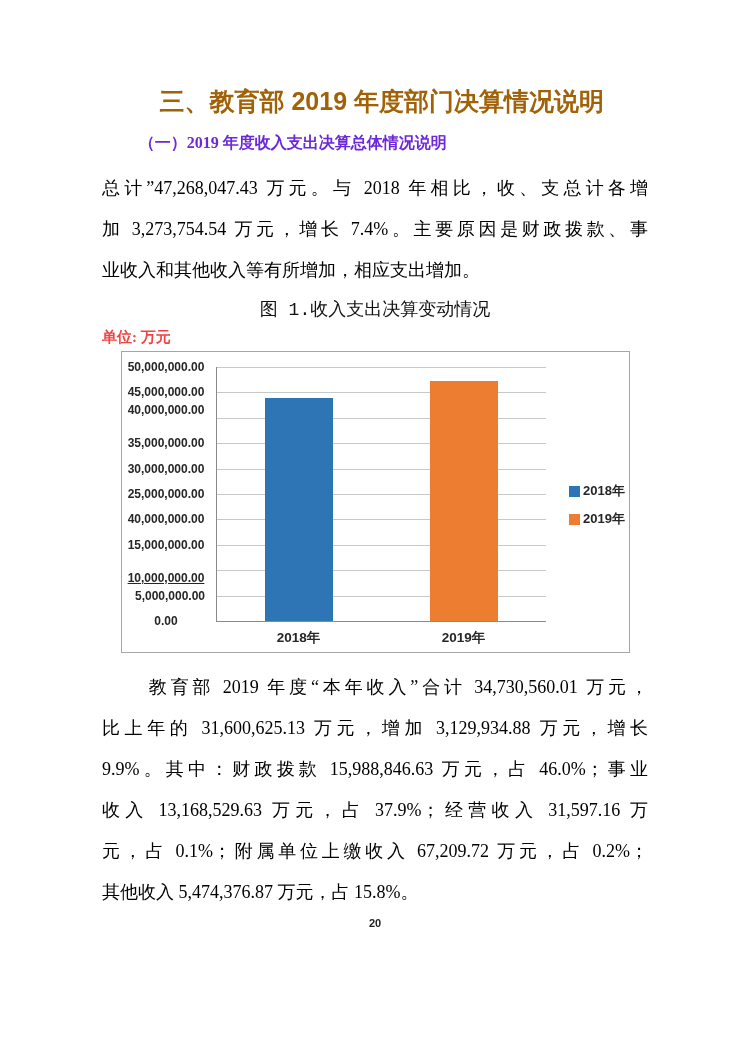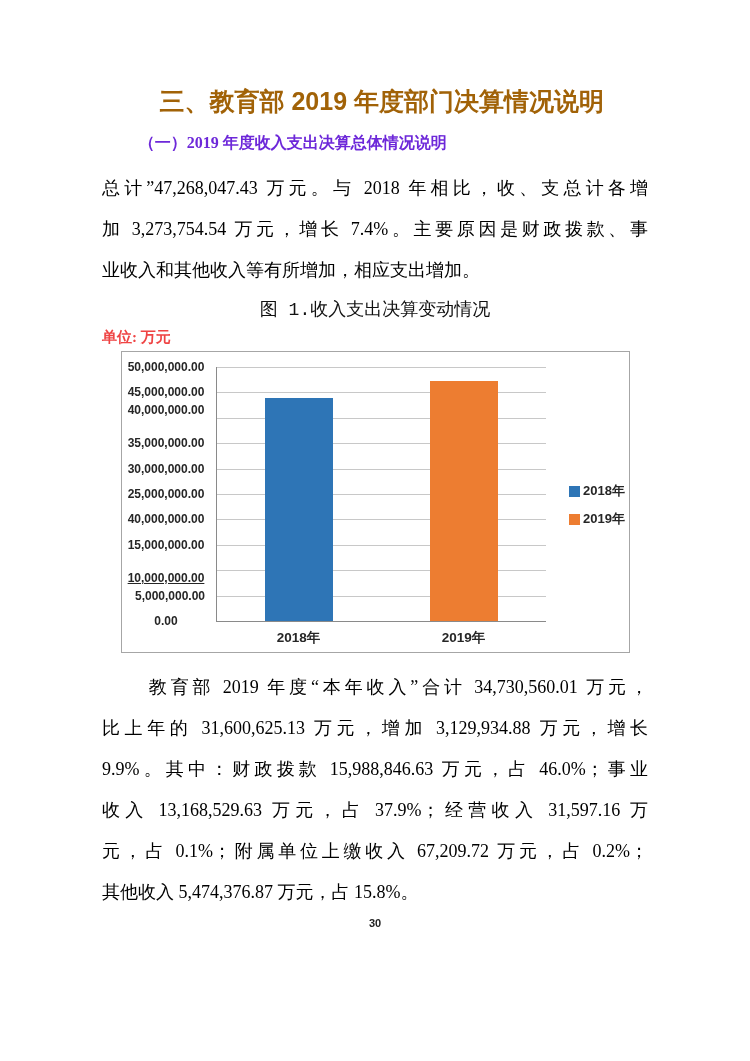--- a/index.html
+++ b/index.html
@@ -138,15 +138,15 @@
 
   <div class="para">
     <div class="pline first">教育部 2019 年度“本年收入”合计 34,730,560.01 万元，</div>
     <div class="pline">比上年的 31,600,625.13 万元，增加 3,129,934.88 万元，增长</div>
     <div class="pline">9.9%。其中：财政拨款 15,988,846.63 万元，占 46.0%；事业</div>
     <div class="pline">收入 13,168,529.63 万元，占 37.9%；经营收入 31,597.16 万</div>
     <div class="pline">元，占 0.1%；附属单位上缴收入 67,209.72 万元，占 0.2%；</div>
     <div class="pline last">其他收入 5,474,376.87 万元，占 15.8%。</div>
   </div>
 
-  <div class="pagenum">30</div>
+  <div class="pagenum">20</div>
 
 </div>
 
 </body></html>

